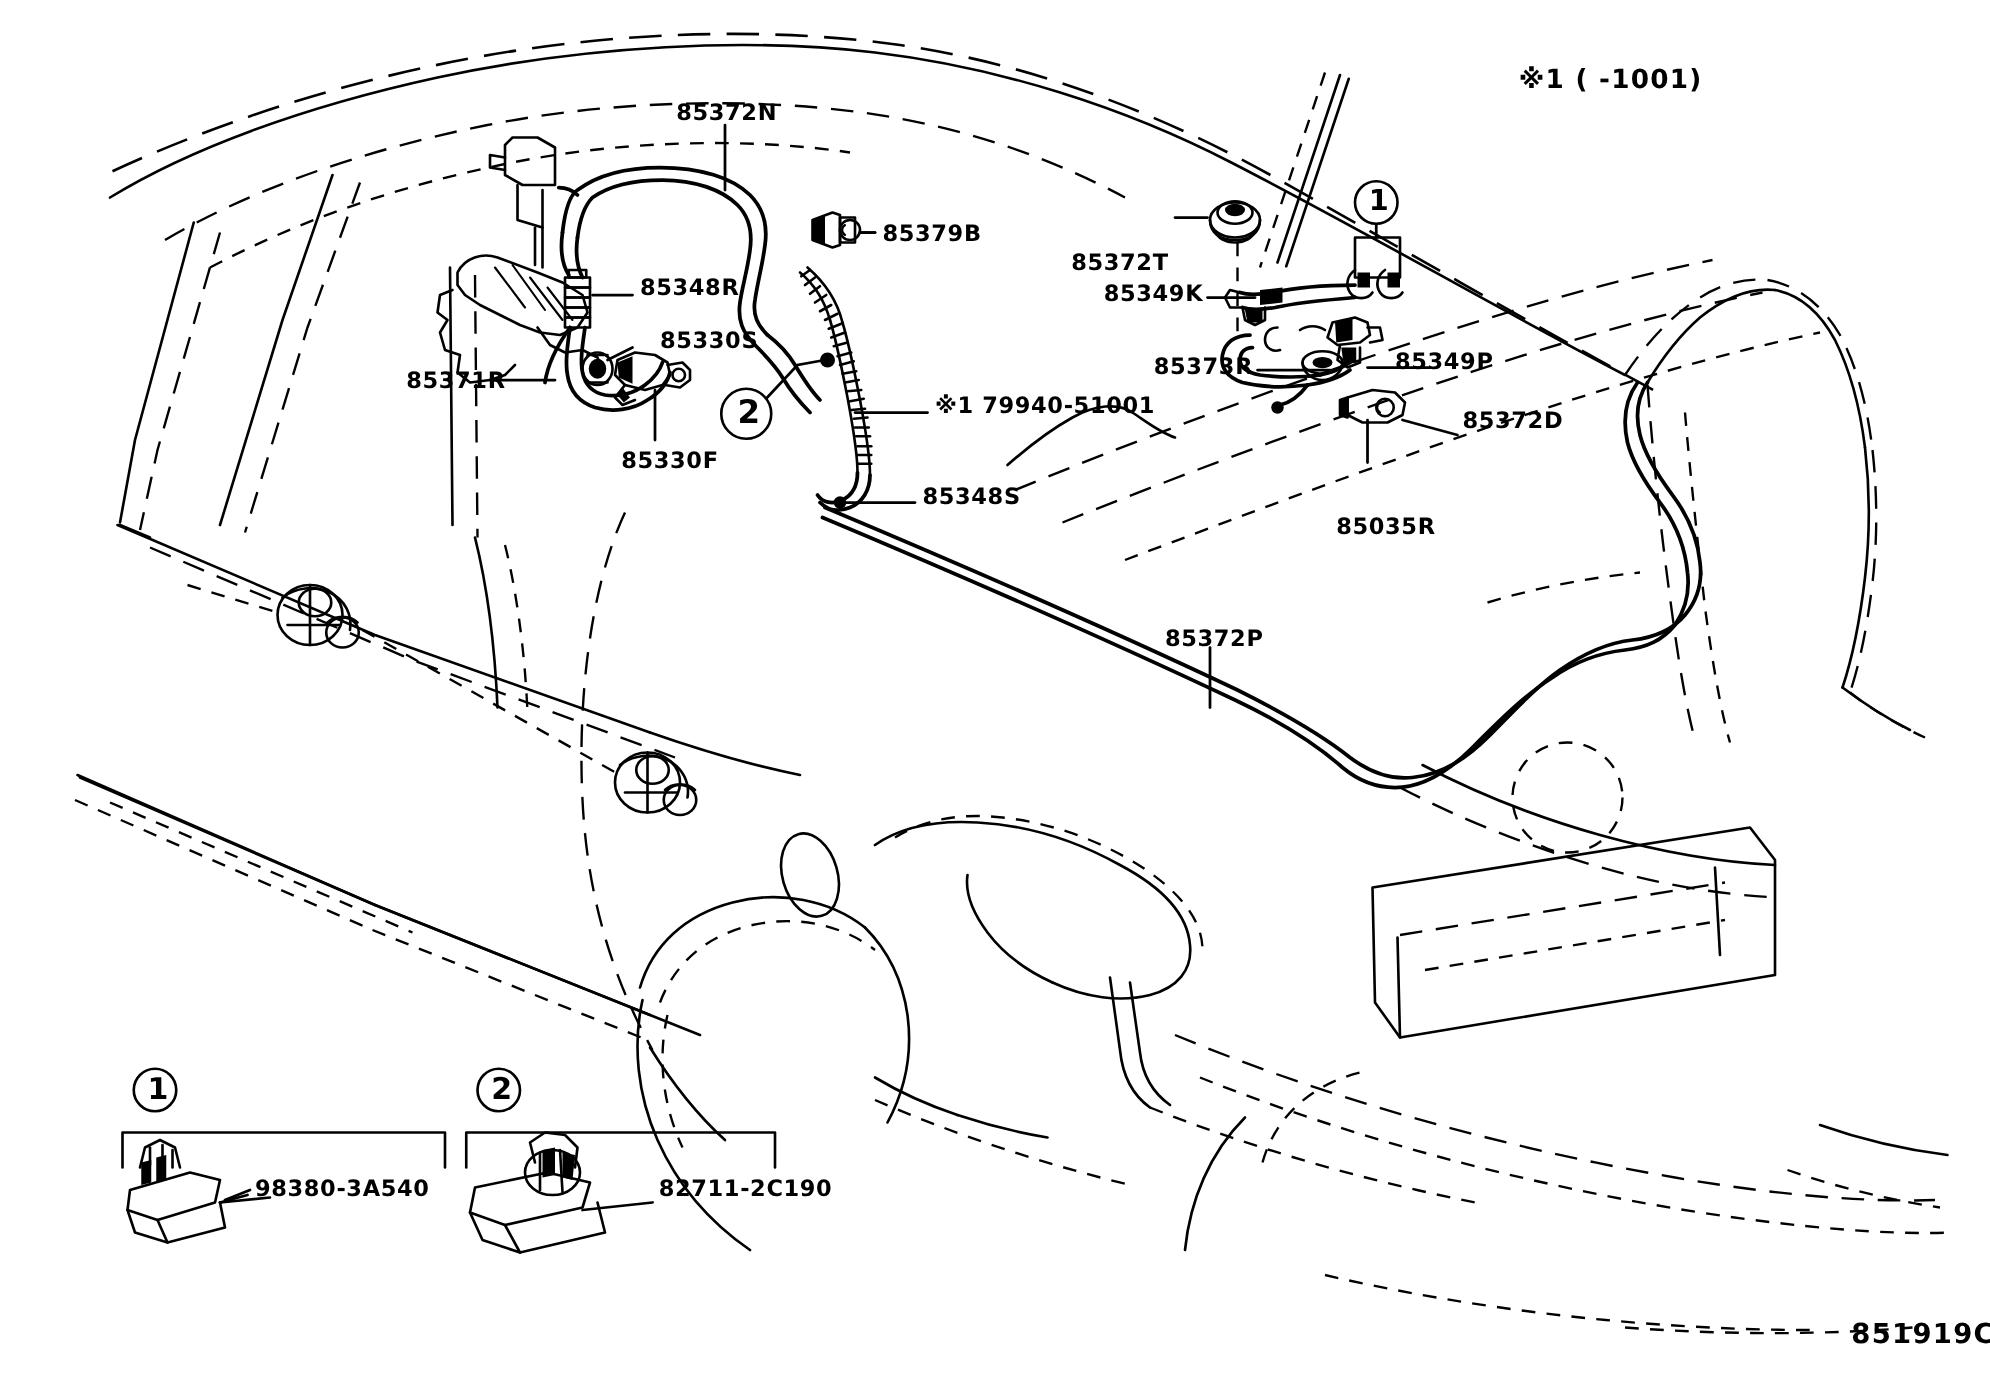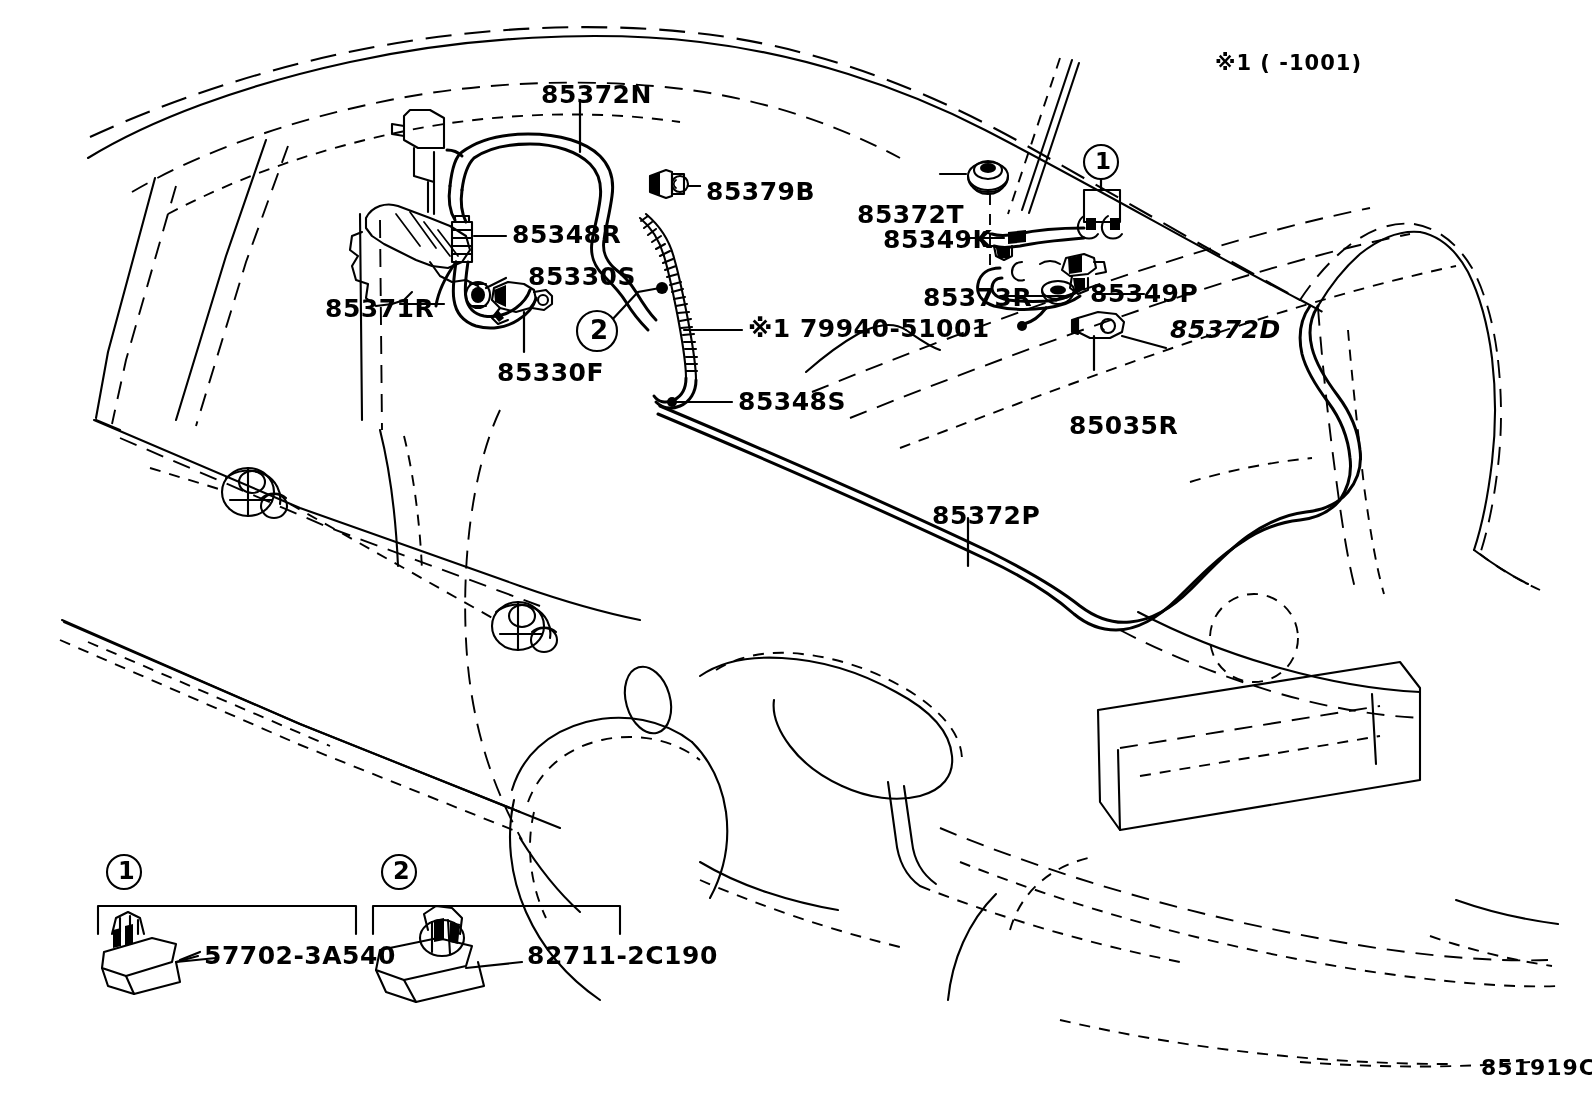--- a/index.html
+++ b/index.html
@@ -20,21 +20,21 @@
     position: absolute;
     left: 0;
     top: 0;
     width: 1592px;
     height: 1099px;
   }
   .lbl {
     position: absolute;
     font-family: "DejaVu Sans", sans-serif;
     font-weight: bold;
-    font-size: 25px;
+    font-size: 18px;
     letter-spacing: 0.5px;
     color: #000000;
     white-space: nowrap;
     line-height: 1;
   }
   .lbl.diagid {
     font-size: 22px;
     font-weight: bold;
     letter-spacing: 1px;
   }
@@ -437,29 +437,29 @@
   <div class="lbl" style="left:706px; top:179px;">85379B</div>
   <div class="lbl" style="left:512px; top:222px;">85348R</div>
   <div class="lbl" style="left:528px; top:264px;">85330S</div>
   <div class="lbl" style="left:325px; top:296px;">85371R</div>
   <div class="lbl" style="left:497px; top:360px;">85330F</div>
   <div class="lbl" style="left:748px; top:316px;">※1 79940-51001</div>
   <div class="lbl" style="left:738px; top:389px;">85348S</div>
   <div class="lbl" style="left:857px; top:162px;margin-top:40px;">85372T</div>
   <div class="lbl" style="left:883px; top:227px;">85349K</div>
   <div class="lbl" style="left:923px; top:285px;">85373R</div>
-  <div class="lbl" style="left:1090px; top:281px;">85349P</div>
-  <div class="lbl" style="left:1170px; top:317px;font-style:italic;">85372D</div>
+  <div class="lbl" style="left:1116px; top:281px;">85349P</div>
+  <div class="lbl" style="left:1170px; top:328px;">85372D</div>
   <div class="lbl" style="left:1069px; top:378px;margin-top:35px;">85035R</div>
   <div class="lbl" style="left:932px; top:503px;">85372P</div>
 
   <div class="lbl" style="left:1095px; top:150px; font-size:23px;">1</div>
   <div class="lbl" style="left:590px; top:317px; font-size:26px;">2</div>
 
   <div class="lbl" style="left:118px; top:859px; font-size:24px;">1</div>
   <div class="lbl" style="left:393px; top:859px; font-size:24px;">2</div>
 
-  <div class="lbl" style="left:204px; top:943px;">57702-3A540</div>
+  <div class="lbl" style="left:204px; top:943px;">98380-3A540</div>
   <div class="lbl" style="left:527px; top:943px;">82711-2C190</div>
 
   <div class="lbl diagid" style="left:1481px; top:1057px;">851919C</div>
 
 </div>
 
 </body></html>

